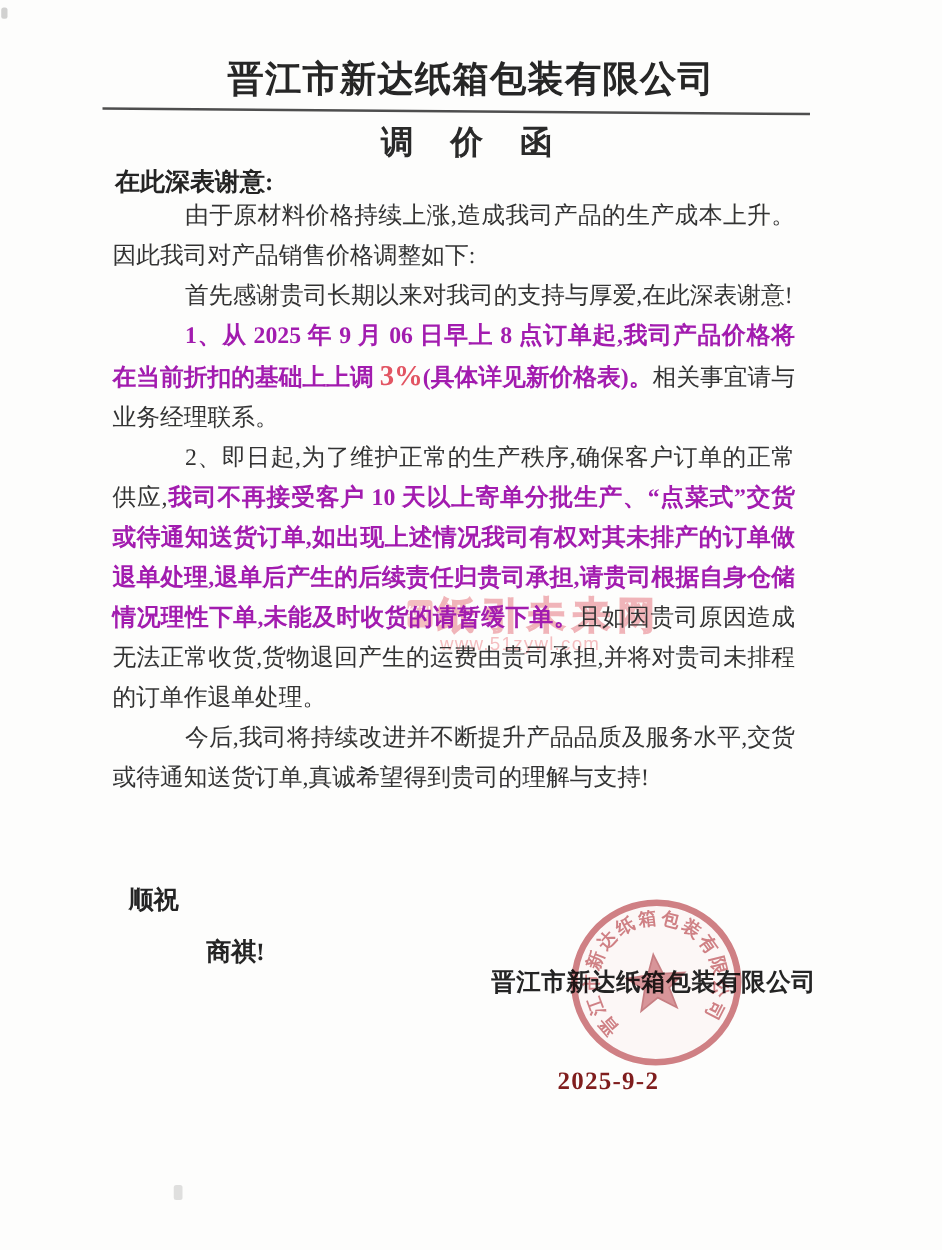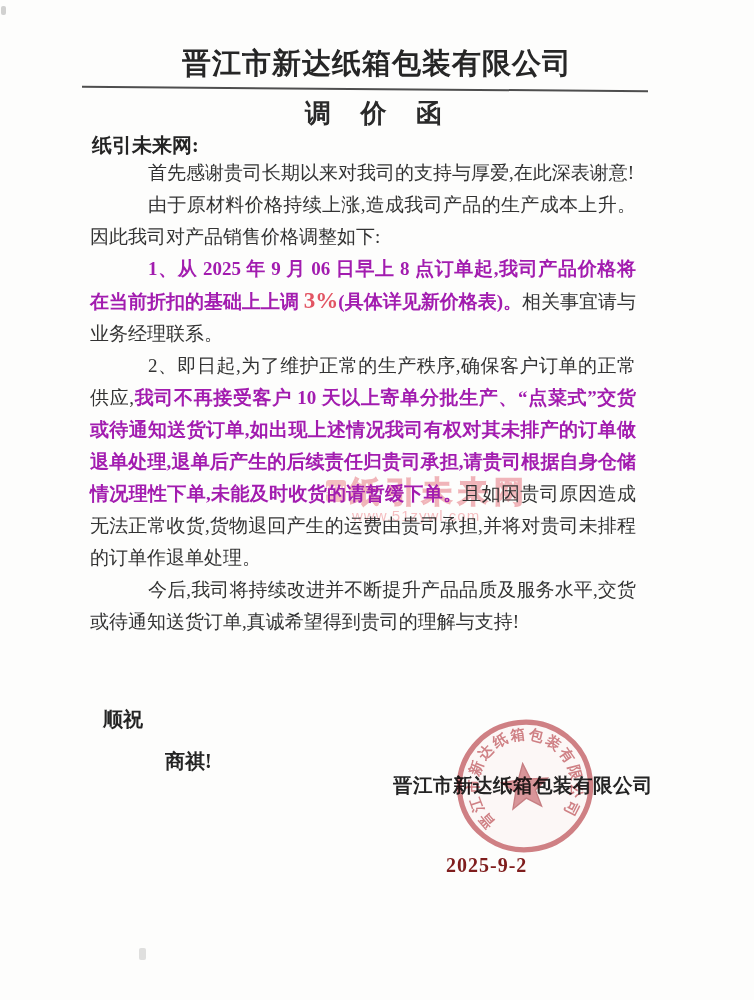--- a/index.html
+++ b/index.html
@@ -87,25 +87,25 @@
       <div class="wm-logo" style="color: rgb(255, 255, 255); background: rgb(239, 139, 146);">纸引</div>
       <div class="wm-name">纸引未来网</div>
     </div>
     <div class="wm-url" style="color: rgb(239, 139, 146);">www.51zywl.com</div>
   </div>
 
   <h1 class="company-title">晋江市新达纸箱包装有限公司</h1>
   <div class="title-underline"></div>
   <h2 class="doc-title">调 价 函</h2>
 
-  <div class="salutation">纸引未来网:</div>
+  <div class="salutation">在此深表谢意:</div>
 
   <div class="doc-body">
+    <p>由于原材料价格持续上涨,造成我司产品的生产成本上升。因此我司对产品销售价格调整如下:</p>
     <p>首先感谢贵司长期以来对我司的支持与厚爱,在此深表谢意!</p>
-    <p>由于原材料价格持续上涨,造成我司产品的生产成本上升。因此我司对产品销售价格调整如下:</p>
     <p><span class="b">1、从 2025 年 9 月 06 日早上 8 点订单起,我司产品价格将在当前折扣的基础上上调 </span><span class="hl" style="color: rgb(226, 85, 99);">3%</span><span class="b">(具体详见新价格表)。</span><span>相关事宜请与业务经理联系。</span></p>
     <p><span>2、即日起,为了维护正常的生产秩序,确保客户订单的正常供应,</span><span class="b">我司不再接受客户 10 天以上寄单分批生产、“点菜式”交货或待通知送货订单,如出现上述情况我司有权对其未排产的订单做退单处理,退单后产生的后续责任归贵司承担,请贵司根据自身仓储情况理性下单,未能及时收货的请暂缓下单。</span><span>且如因贵司原因造成无法正常收货,货物退回产生的运费由贵司承担,并将对贵司未排程的订单作退单处理。</span></p>
     <p>今后,我司将持续改进并不断提升产品品质及服务水平,交货或待通知送货订单,真诚希望得到贵司的理解与支持!</p>
   </div>
 
   <div class="wish-prefix">顺祝</div>
   <div class="wish">商祺!</div>
 
   <div class="sig-company">晋江市新达纸箱包装有限公司</div>
   <div class="sig-date">2025-9-2</div>

